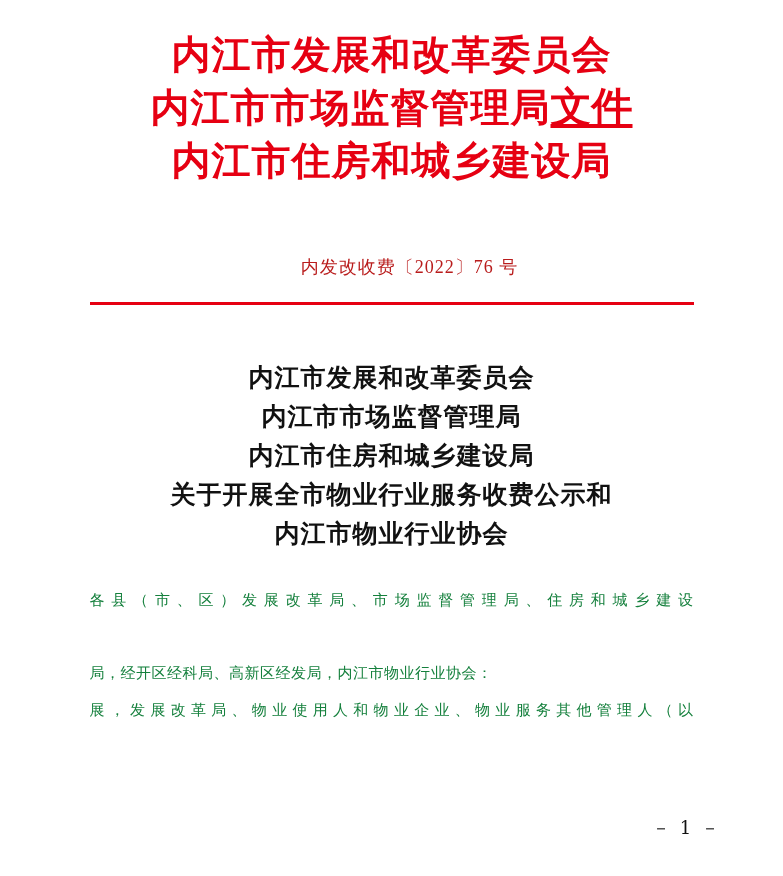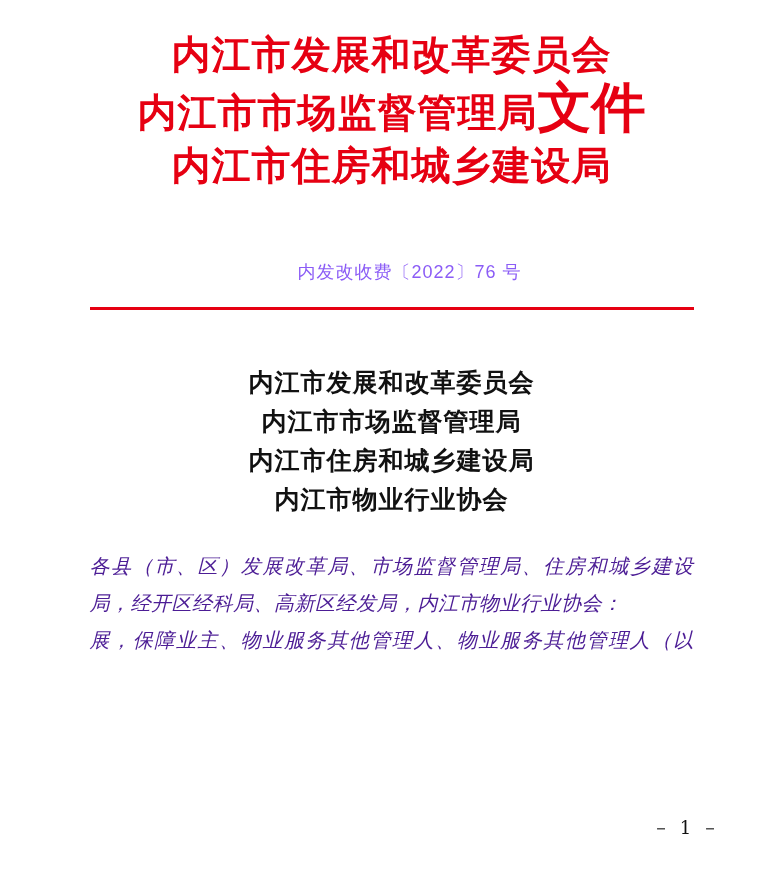--- a/index.html
+++ b/index.html
@@ -31,32 +31,33 @@
   .masthead-line {
     color: #e60012;
     font-family: "DejaVu Serif", "Liberation Serif", serif;
     font-weight: bold;
     font-size: 39px;
     line-height: 53px;
     letter-spacing: 1px;
     white-space: nowrap;
   }
   .masthead-line .wen {
-    font-size: 54px;
+    font-size: 41px;
     letter-spacing: 0;
+    text-decoration: underline;
   }
 
   
   .doc-number {
     margin-top: 68px;
     text-align: center;
     font-size: 18px;
     letter-spacing: 1px;
-    color: #8b5cf6;
-    font-family: Liberation Sans, sans-serif;
+    color: #b91c1c;
+    font-family: Liberation Serif, serif;
     margin-left: 36px;
   }
 
   
   .red-rule {
     margin: 23px auto 0 auto;
     width: 604px;
     height: 3px;
     background: #e60012;
   }
@@ -74,31 +75,31 @@
     color: #111;
     font-family: "DejaVu Serif", "Liberation Serif", serif;
   }
 
   
   .body-block {
     margin: 29px auto 0 auto;
     width: 604px;
   }
   .body-line {
-    font-size: 20px;
+    font-size: 15px;
     line-height: 37px;
     letter-spacing: 0.5px;
-    color: #4c1d95;
+    color: #15803d;
     text-align: justify;
     text-align-last: justify;
     font-family: "DejaVu Serif", "Liberation Serif", serif;
-    font-style: italic;
   }
   .body-line.last {
     text-align-last: left;
+    margin-top: 36px;
   }
   .body-line.indent {
     text-indent: 38px;
   }
 
   
   .page-number {
     position: absolute;
     right: 62px;
     bottom: 36px;
@@ -126,24 +127,25 @@
   </div>
 
   <div class="doc-number">内发改收费〔2022〕76 号</div>
 
   <div class="red-rule"></div>
 
   <div class="title-block">
     <div class="title-line">内江市发展和改革委员会</div>
     <div class="title-line">内江市市场监督管理局</div>
     <div class="title-line">内江市住房和城乡建设局</div>
+    <div class="title-line">关于开展全市物业行业服务收费公示和</div>
     <div class="title-line">内江市物业行业协会</div>
   </div>
 
   <div class="body-block">
     <div class="body-line">各县（市、区）发展改革局、市场监督管理局、住房和城乡建设</div>
     <div class="body-line last">局，经开区经科局、高新区经发局，内江市物业行业协会：</div>
-    <div class="body-line">展，保障业主、物业服务其他管理人、物业服务其他管理人（以</div>
+    <div class="body-line">展，发展改革局、物业使用人和物业企业、物业服务其他管理人（以</div>
   </div>
 
   <div class="page-number">－ 1 －</div>
 
 </div>
 
 </body></html>

